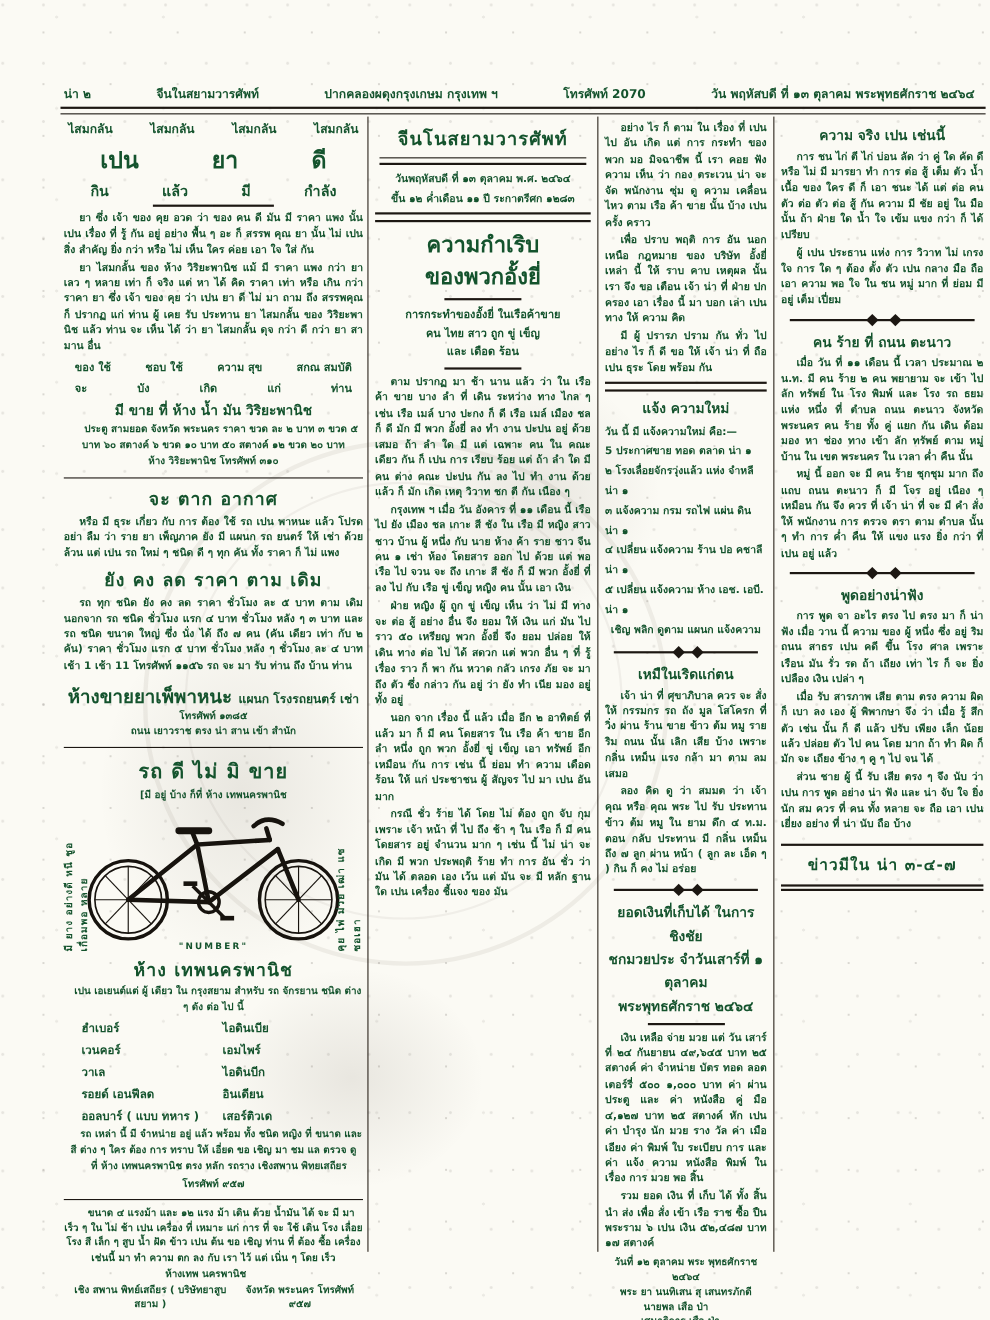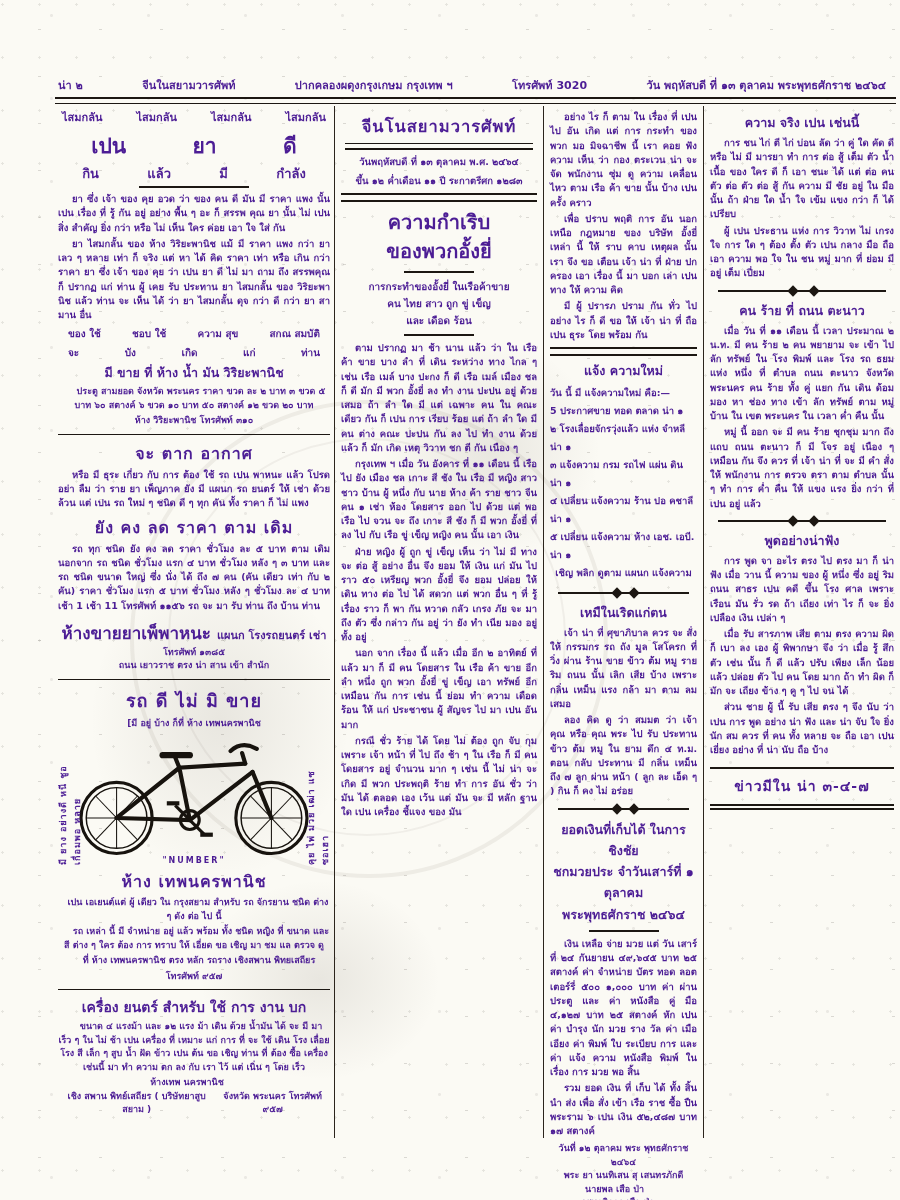--- a/index.html
+++ b/index.html
@@ -1,17 +1,17 @@
 <!DOCTYPE html>
 <html><head>
 <meta charset="utf-8">
 <style>
   html,body{margin:0;padding:0;background:#dddbd4;}
   .sheet{position:relative;width:900px;height:1200px;background:#fbfaf4;overflow:hidden;
-         font-family:"DejaVu Sans",sans-serif;color:#4c1d95;}
+         font-family:"DejaVu Sans",sans-serif;color:#14532d;}
   
   .sheet::before{content:"";position:absolute;inset:0;pointer-events:none;
     background-image:radial-gradient(rgba(45,38,30,.16) 1px,transparent 1.3px),
                      radial-gradient(rgba(45,38,30,.10) 1px,transparent 1.2px),
                      radial-gradient(rgba(45,38,30,.08) 1.4px,transparent 1.8px);
     background-size:61px 47px,37px 53px,97px 83px;background-position:9px 6px,21px 31px,3px 57px;}
   .ring{position:absolute;border-radius:50%;pointer-events:none;}
   .ring.r1{left:130px;top:400px;width:470px;height:470px;border:4px solid rgba(70,58,44,.07);}
   .ring.r2{left:168px;top:438px;width:394px;height:394px;border:2px solid rgba(70,58,44,.06);}
   .smudge{position:absolute;pointer-events:none;border-radius:50%;
@@ -79,21 +79,21 @@
   <div class="ring r1"></div>
   <div class="ring r2"></div>
   <div class="smudge" style="left:90px;top:560px;width:260px;height:320px;"></div>
   <div class="smudge" style="left:380px;top:340px;width:220px;height:220px;"></div>
   <div class="smudge" style="left:200px;top:880px;width:240px;height:200px;"></div>
 
   <div class="hdr">
     <span>น่า ๒</span>
     <span>จีนในสยามวารศัพท์</span>
     <span>ปากคลองผดุงกรุงเกษม กรุงเทพ ฯ</span>
-    <span>โทรศัพท์ 3020</span>
+    <span>โทรศัพท์ 2070</span>
     <span>วัน พฤหัสบดี ที่ ๑๓ ตุลาคม พระพุทธศักราช ๒๔๖๔</span>
   </div>
   <div class="hr2"></div>
 
   <div class="vr a"></div>
   <div class="vr b"></div>
   <div class="vr c"></div>
 
   <div class="col c1">
 
@@ -189,29 +189,40 @@
           <circle cx="126" cy="84" r="9" stroke="#17130e" stroke-width="3" fill="none"></circle>
           <line x1="126" y1="84" x2="140" y2="98" stroke="#17130e" stroke-width="3"></line>
           <line x1="126" y1="84" x2="112" y2="70" stroke="#17130e" stroke-width="3"></line>
           <rect x="136" y="96" width="12" height="4" fill="#17130e"></rect>
           <rect x="104" y="66" width="12" height="4" fill="#17130e"></rect>
         </svg>
         <div class="bike-cap">"NUMBER"</div>
       </div>
       <div class="h1a" style="font-size:16px;">ห้าง เทพนครพานิช</div>
       <p class="p sm" style="text-indent:8px;">เปน เอเยนต์แต่ ผู้ เดียว ใน กรุงสยาม สำหรับ รถ จักรยาน ชนิด ต่าง ๆ ดัง ต่อ ไป นี้</p>
+      <div class="brands">
+        <span>ฮำเบอร์</span>
+        <span>ไอดินเบีย</span>
+        <span>เวนคอร์</span>
+        <span>เอมไพร์</span>
+        <span>วาเล</span>
+        <span>ไอดินบีก</span>
+        <span>รอยด์ เอนฟีลด</span>
+        <span>อินเดียน</span>
+        <span>ออลบาร์ ( แบบ ทหาร )</span>
+        <span>เสอร์ติวเด</span>
+      </div>
       <p class="p sm">รถ เหล่า นี้ มี จำหน่าย อยู่ แล้ว พร้อม ทั้ง ชนิด หญิง ที่ ขนาด และ สี ต่าง ๆ ใคร ต้อง การ ทราบ ให้ เอี่ยด ขอ เชิญ มา ชม แล ตรวจ ดู</p>
       <p class="p sm" style="text-indent:10px;">ที่ ห้าง เทพนครพานิช   ตรง หลัก รถราง เชิงสพาน พิทยเสถียร</p>
       <div class="sm" style="font-weight:700;">โทรศัพท์ ๙๕๗</div>
     </div>
 
     <div class="rule"></div>
 
     <div>
-      <div class="h1b">เครื่อง ยนตร์ สำหรับ ใช้ การ งาน บก</div>
       <p class="p sm">ขนาด ๔ แรงม้า และ ๑๒ แรง ม้า เดิน ด้วย น้ำมัน ได้ จะ มี มา เร็ว ๆ ใน ไม่ ช้า เปน เครื่อง ที่ เหมาะ แก่ การ ที่ จะ ใช้ เดิน โรง เลื่อย โรง สี เล็ก ๆ สูบ น้ำ ฝัด ข้าว เปน ต้น ขอ เชิญ ท่าน ที่ ต้อง ซื้อ เครื่อง เช่นนี้ มา ทำ ความ ตก ลง กับ เรา ไว้ แต่ เนิ่น ๆ โดย เร็ว</p>
       <div class="rt sm" style="font-weight:700;padding-right:14px;">ห้างเทพ นครพานิช</div>
       <div class="sm" style="display:flex;justify-content:space-between;">
         <span>เชิง สพาน พิทย์เสถียร ( บริษัทยาสูบสยาม )</span>
         <span>จังหวัด พระนคร   โทรศัพท์ ๙๕๗</span>
       </div>
     </div>
   </div>
 
   <div class="col c2">

